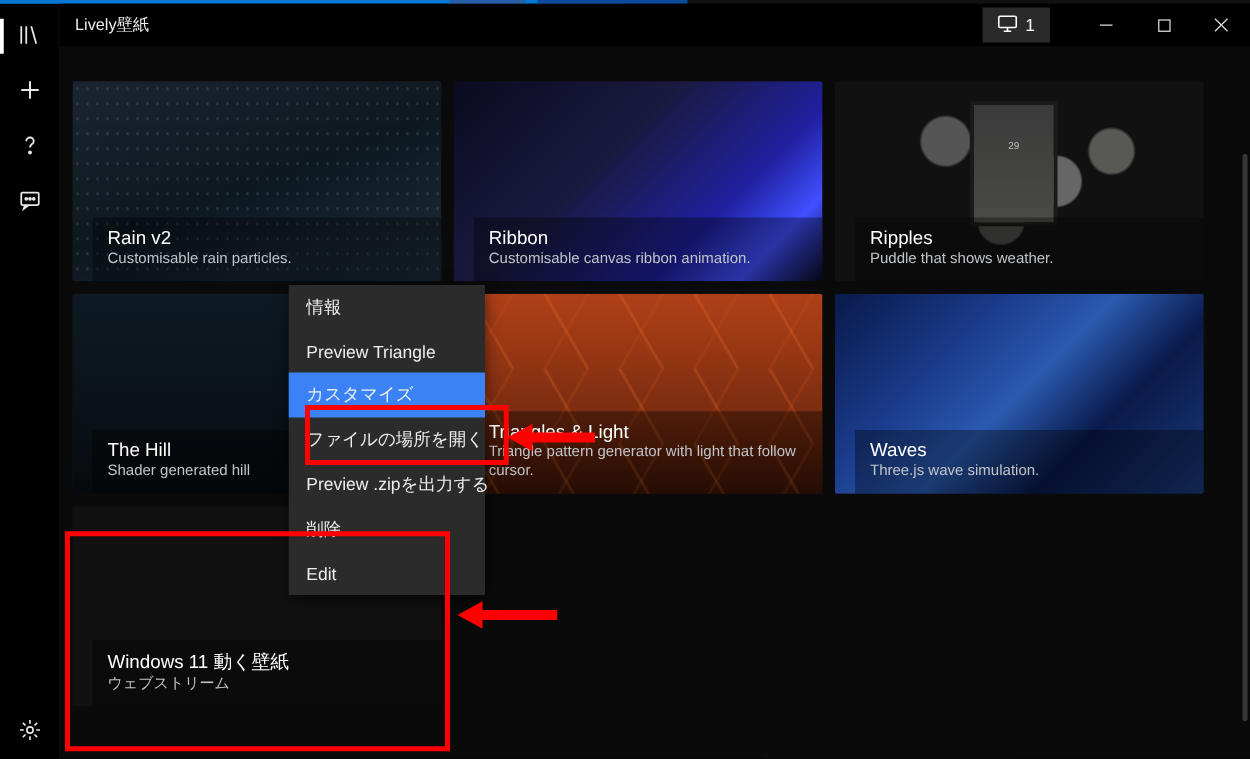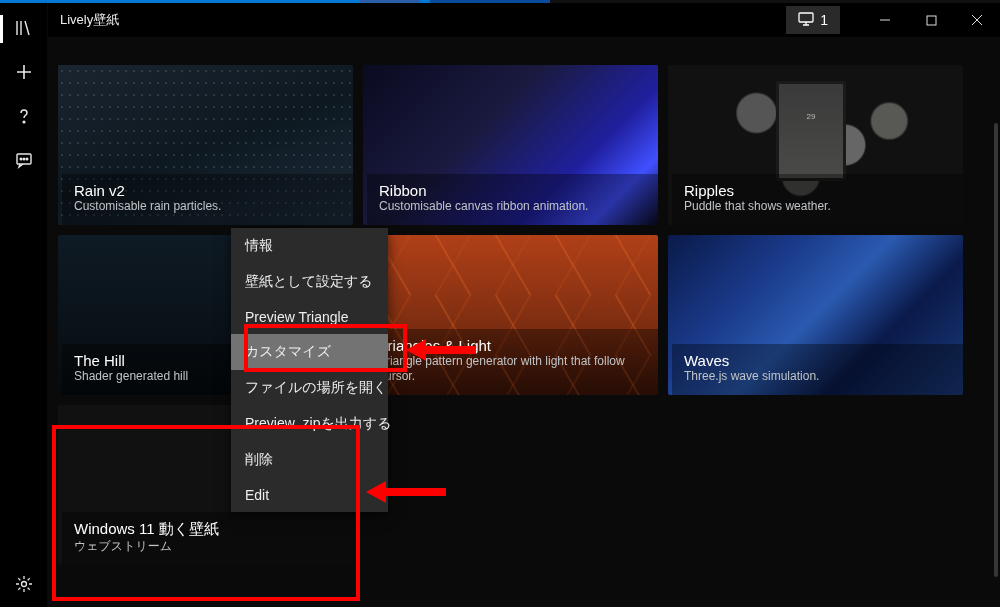--- a/index.html
+++ b/index.html
@@ -122,21 +122,21 @@
       overflow: hidden;
       cursor: pointer;
       background: #111;
     }
     .card-bg {
       position: absolute;
       inset: 0;
     }
     .card-info {
       position: absolute;
-      left: 4px; right: 0; bottom: 0;
+      left: 16px; right: 0; bottom: 0;
       padding: 8px 12px 10px;
       background: rgba(0,0,0,0.35);
     }
     .card-title {
       font-size: 15px;
       color: #fff;
       font-weight: 400;
     }
     .card-sub {
       font-size: 12px;
@@ -188,21 +188,21 @@
       z-index: 50;
     }
     .menu-item {
       padding: 9px 14px;
       font-size: 14px;
       color: #eee;
       cursor: pointer;
       white-space: nowrap;
     }
     .menu-item.hover {
-      background: #737373;
+      background: #3b82f6;
     }
 
     .annot-highlight {
       position: absolute;
       border: 4px solid #ff0000;
       pointer-events: none;
       z-index: 60;
     }
     .hl-customize { left: 244px; top: 324px; width: 163px; height: 48px; }
     .hl-win11 { left: 52px; top: 425px; width: 308px; height: 176px; }
@@ -360,21 +360,20 @@
       </div>
 
       <div class="scrollbar"></div>
     </div>
 
   </div>
 </div>
 
 <div class="context-menu">
   <div class="menu-item">情報</div>
-  <div class="menu-item">壁紙として設定する</div>
   <div class="menu-item">Preview Triangle</div>
   <div class="menu-item hover">カスタマイズ</div>
   <div class="menu-item">ファイルの場所を開く</div>
   <div class="menu-item">Preview .zipを出力する</div>
   <div class="menu-item">削除</div>
   <div class="menu-item">Edit</div>
 </div>
 
 <div class="annot-highlight hl-customize"></div>
 <div class="annot-highlight hl-win11"></div>

